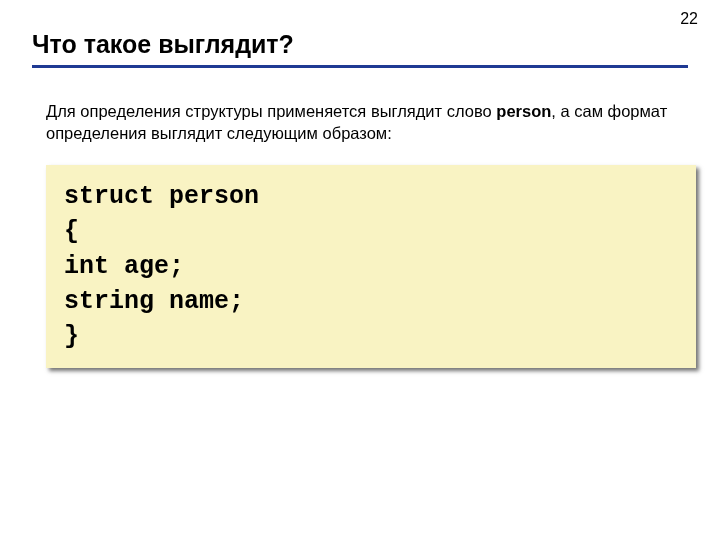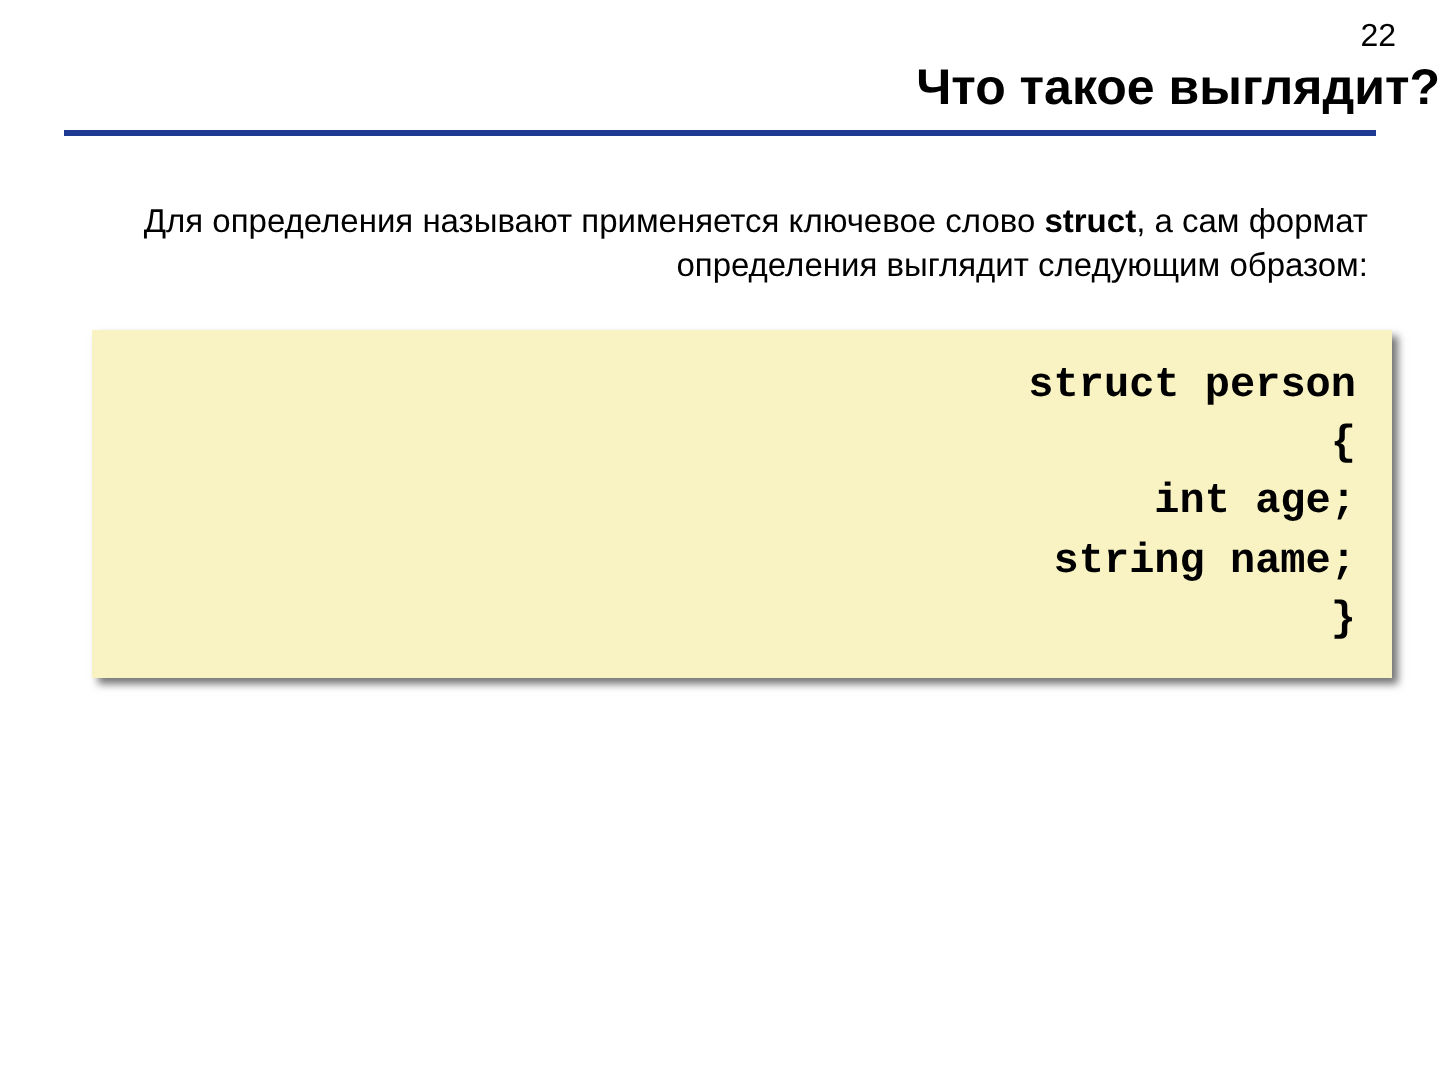--- a/index.html
+++ b/index.html
@@ -1,15 +1,15 @@
 <!DOCTYPE html>
 <html><head>
   <meta charset="utf-8">
   <style>
-    * { margin: 0; padding: 0; box-sizing: border-box; text-align: right; }
+    * { margin: 0; padding: 0; box-sizing: border-box; }
     body {
       width: 720px;
       height: 540px;
       background: #ffffff;
       font-family: Arial, Helvetica, sans-serif;
       position: relative;
       overflow: hidden;
     }
     .page-number {
       position: absolute;
@@ -44,38 +44,38 @@
       font-size: 16.5px;
       line-height: 1.35;
       color: #000;
     }
     .code-block {
       margin: 20px 24px 0 46px;
       background: #f9f3c3;
       box-shadow: 3px 3px 4px rgba(0,0,0,0.55);
       padding: 14px 18px 14px 18px;
       font-family: "Courier New", Courier, monospace;
-      font-size: 21px;
+      font-size: 25px;
       font-weight: bold;
       color: #000;
       line-height: 1.4;
       white-space: pre-line;
     }
   </style>
 </head>
 <body>
 
 <div class="page-number">22</div>
 
 <div class="title">Что такое выглядит?</div>
 <div class="title-underline"></div>
 
 <div class="body">
   <p class="paragraph-sans">
-    <span>Для определения называют применяется ключевое слово </span><b>struct</b><span>, а сам формат определения выглядит следующим образом:</span>
+    <span>Для определения структуры применяется выглядит слово </span><b>person</b><span>, а сам формат определения выглядит следующим образом:</span>
   </p>
 </div>
 
 <div class="code-block">struct person
 {
 int age;
 string name;
 }</div>
 
 </body></html>

